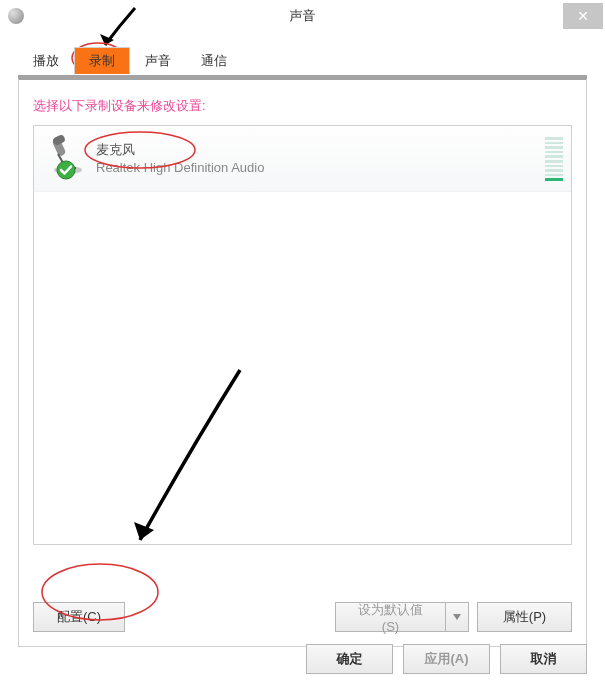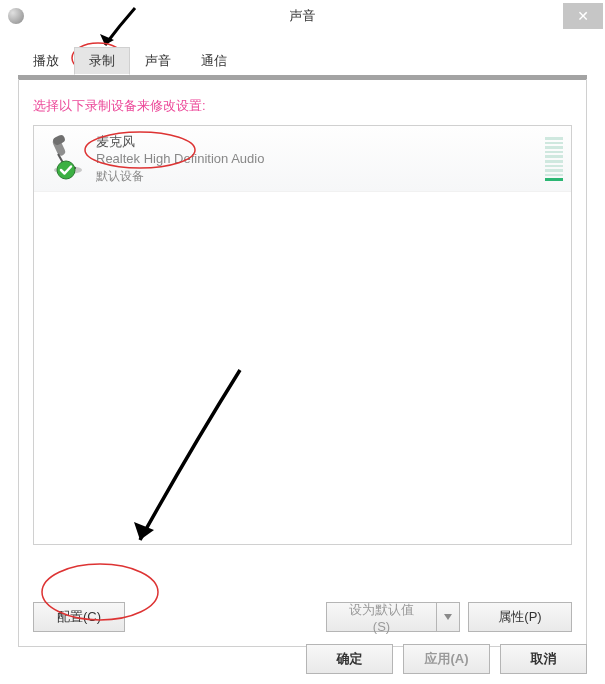--- a/index.html
+++ b/index.html
@@ -5,21 +5,21 @@
     * { box-sizing: border-box; margin: 0; padding: 0; font-family: 'Microsoft YaHei', 'Segoe UI', Tahoma, sans-serif; }
     body { background: #fff; width: 605px; height: 684px; overflow: hidden; position: relative; }
     .window { width: 605px; height: 684px; background: #fff; position: relative; }
     .titlebar { height: 32px; background: #fff; display: flex; align-items: center; position: relative; border-bottom: 0; }
     .titlebar-icon { width: 16px; height: 16px; margin-left: 8px; background: radial-gradient(circle at 30% 30%, #e0e0e0, #888); border-radius: 50%; }
     .titlebar-title { position: absolute; left: 50%; transform: translateX(-50%); font-size: 13px; color: #333; }
     .titlebar-close { width: 40px; height: 26px; background: #c6c6c6; color: #fff; display: flex; align-items: center; justify-content: center; font-size: 14px; margin-left: auto; margin-right: 2px; margin-top: 0; cursor: pointer; }
     .content { padding: 14px 18px 0 18px; position: relative; }
     .tabs { display: flex; border-bottom: 5px solid #a3a3a3; position: relative; top: 1px; }
     .tab { padding: 4px 14px; font-size: 13px; color: #333; border: 1px solid transparent; border-bottom: none; cursor: pointer; background: transparent; position: relative; }
-    .tab.active { border: 1px solid #d0d0d0; border-bottom: 1px solid #fff; background: #e5e5e5; z-index: 2; }
+    .tab.active { border: 1px solid #d0d0d0; border-bottom: 1px solid #fff; background: #f97316; z-index: 2; }
     .tab:not(.active) { border: 1px solid transparent; }
     .tab-body { border: 1px solid #d0d0d0; border-top: none; padding: 18px 14px 14px 14px; height: 568px; position: relative; }
     .instruction { font-size: 13px; color: #ec4899; margin-bottom: 10px; }
     .device-list { border: 1px solid #d0d0d0; height: 420px; background: #fff; overflow: auto; }
     .device-item { display: flex; padding: 6px 8px; height: 66px; border-bottom: 1px solid #f1f1f1; background: linear-gradient(#fefefe,#f6f7f8); cursor: pointer; position: relative; }
     .device-icon { width: 44px; height: 44px; margin-right: 10px; position: relative; flex-shrink: 0; }
     .mic-svg { width: 44px; height: 44px; }
     .check-icon { position: absolute; bottom: -4px; left: 14px; width: 20px; height: 20px; }
     .device-text { display: flex; flex-direction: column; justify-content: center; line-height: 1.35; }
     .device-name { font-size: 13px; color: #555; }
@@ -30,21 +30,21 @@
     .level-bar.active { background: #2bb673; }
 
     .button-row-inner { position: absolute; bottom: 14px; left: 14px; right: 14px; display: flex; align-items: center; }
     .btn { height: 30px; border: 1px solid #b5b5b5; background: linear-gradient(#f7f7f7,#e9e9e9); font-size: 13px; color: #333; cursor: pointer; display: inline-flex; align-items: center; justify-content: center; padding: 0 14px; }
     .btn.disabled { color: #9a9a9a; cursor: default; }
     .btn-configure { width: 92px; }
     .spacer { flex: 1; }
     .default-group { display: flex; margin-right: 8px; padding-left: 48px; }
     .btn-default { width: 110px; border-right: 0; }
     .btn-drop { width: 24px; padding: 0; }
-    .btn-props { width: 104px; }
+    .btn-props { width: 95px; }
 
     .footer { position: absolute; bottom: 10px; right: 18px; display: flex; gap: 10px; }
     .footer .btn { width: 87px; font-weight: bold; }
 
     
     .overlay { position: absolute; inset: 0; pointer-events: none; }
   </style>
 </head>
 <body>
 
@@ -79,21 +79,20 @@
               <path d="M 16 36 L 34 36" stroke="#5a5a5a" stroke-width="2"></path>
             </svg>
             <svg class="check-icon" viewBox="0 0 20 20">
               <circle cx="10" cy="10" r="9" fill="#3cb043" stroke="#2a7a30" stroke-width="1"></circle>
               <path d="M 5 10 L 8.5 13.5 L 15 6.5" stroke="#fff" stroke-width="2.5" fill="none" stroke-linecap="round" stroke-linejoin="round"></path>
             </svg>
           </div>
           <div class="device-text">
             <div class="device-name">麦克风</div>
             <div class="device-driver">Realtek High Definition Audio</div>
-            <div class="device-status">默认设备</div>
           </div>
           <div class="level-meter" id="level-meter-0">
               <div class="level-bar active"></div>
               <div class="level-bar"></div>
               <div class="level-bar"></div>
               <div class="level-bar"></div>
               <div class="level-bar"></div>
               <div class="level-bar"></div>
               <div class="level-bar"></div>
               <div class="level-bar"></div>

